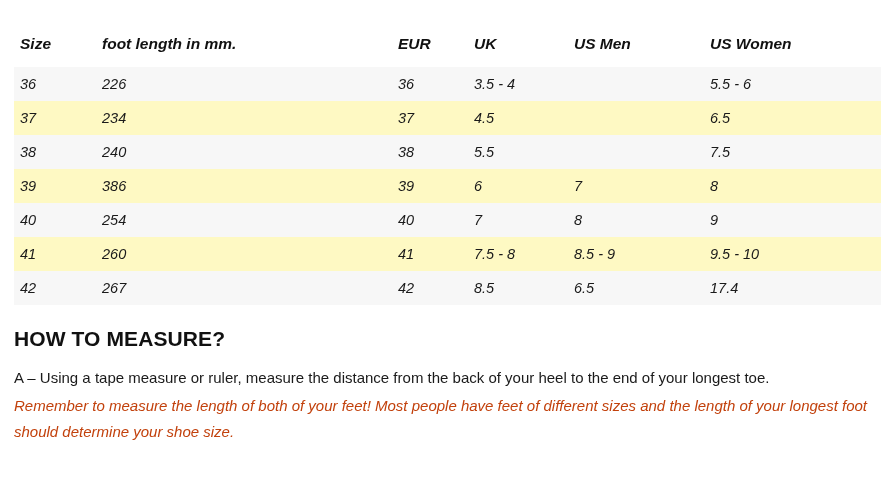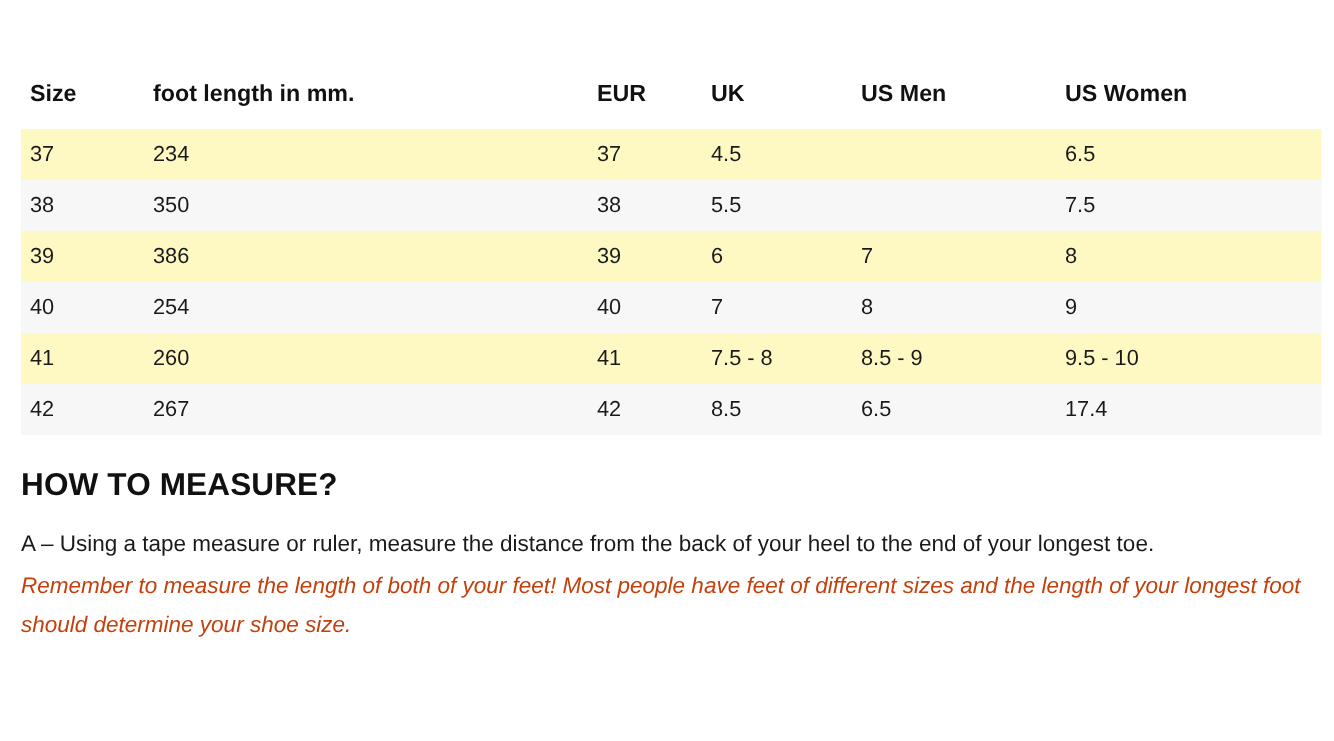--- a/index.html
+++ b/index.html
@@ -17,22 +17,23 @@
   .page {
     position: relative;
     width: 889px;
     height: 494px;
     box-sizing: border-box;
     padding: 0 14px;
   }
   table.size-table {
     width: 861px;
     border-collapse: collapse;
-    margin-top: 48px;
+    margin-top: 29px;
     table-layout: fixed;
+    font-style: italic;
   }
   table.size-table th {
     text-align: left;
     font-size: 15.5px;
     font-weight: bold;
     color: #111111;
     padding: 6px 0 14px 0;
     vertical-align: bottom;
   }
   table.size-table td {
@@ -90,31 +91,39 @@
       <tr>
         <th class="col-size">Size</th>
         <th class="col-length">foot length in mm.</th>
         <th class="col-eur">EUR</th>
         <th class="col-uk">UK</th>
         <th class="col-usmen">US Men</th>
         <th class="col-uswomen">US Women</th>
       </tr>
     </thead>
     <tbody>
+      <tr class="odd-row">
+        <td class="col-size">36</td>
+        <td class="col-length">226</td>
+        <td class="col-eur">36</td>
+        <td class="col-uk">3.5 - 4</td>
+        <td class="col-usmen"></td>
+        <td class="col-uswomen">5.5 - 6</td>
+      </tr>
       <tr class="even-row">
         <td class="col-size">37</td>
         <td class="col-length">234</td>
         <td class="col-eur">37</td>
         <td class="col-uk">4.5</td>
         <td class="col-usmen"></td>
         <td class="col-uswomen">6.5</td>
       </tr>
       <tr class="odd-row">
         <td class="col-size">38</td>
-        <td class="col-length">350</td>
+        <td class="col-length">240</td>
         <td class="col-eur">38</td>
         <td class="col-uk">5.5</td>
         <td class="col-usmen"></td>
         <td class="col-uswomen">7.5</td>
       </tr>
       <tr class="even-row">
         <td class="col-size">39</td>
         <td class="col-length">386</td>
         <td class="col-eur">39</td>
         <td class="col-uk">6</td>

